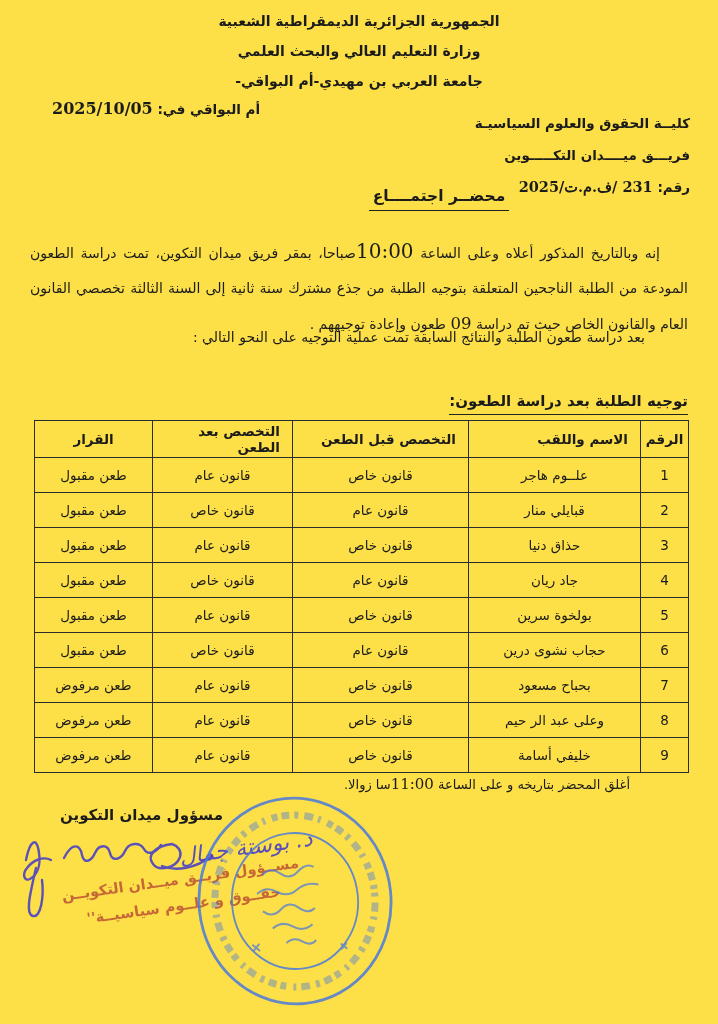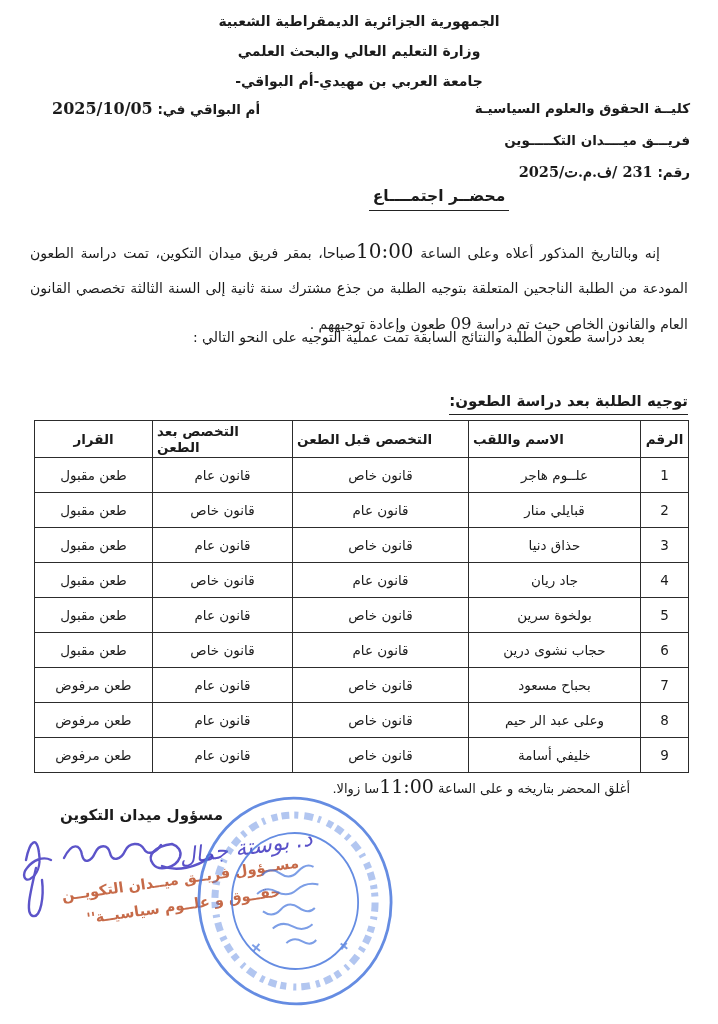--- a/index.html
+++ b/index.html
@@ -1,25 +1,25 @@
 <!DOCTYPE html>
 <html lang="ar"><head>
 <meta charset="utf-8">
 <style>
   html,body{margin:0;padding:0;background:#e9e9e7;}
   .page{
     position:relative; width:718px; height:1024px; margin:0 auto;
-    background:#ffffff; overflow:hidden;
+    background:#fde047; overflow:hidden;
     font-family:"DejaVu Sans", sans-serif; color:#1b1b1b; direction:rtl;
   }
   
   .doc-header{position:absolute; top:6px; left:0; right:0; text-align:center;
     font-weight:bold; font-size:14px; line-height:30px;}
   
-  .meta-right{position:absolute; top:92px; right:28px; text-align:right;
+  .meta-right{position:absolute; top:107px; right:28px; text-align:right;
     font-weight:bold; font-size:13.5px; line-height:32px;}
   .meta-left{position:absolute; top:99px; left:52px; font-weight:bold;
     font-size:13.5px; direction:rtl;}
   .num-serif{font-family:"DejaVu Serif", serif; font-weight:bold;text-align:center;}
   .date-value{font-size:16px;}
   .ref-value{font-size:14.5px;margin-left:37px;}
   
   .doc-title{position:absolute; top:186px; left:4px; right:0; text-align:center;}
   .doc-title .t{display:inline-block; transform:translateX(78px);
     font-weight:bold; font-size:15.5px; border-bottom:1.6px solid #222;
@@ -32,24 +32,24 @@
   .followup{position:absolute; top:329px; right:73px; font-size:14px;}
   .subtitle{position:absolute; top:364px; right:30px; font-weight:bold;
     font-size:15px; border-bottom:1.6px solid #222; padding-bottom:4px;margin-top:28px;}
   
   table.appeals{position:absolute; top:420px; right:29px; width:654px;
     border-collapse:collapse; direction:rtl; table-layout:fixed;}
   table.appeals th, table.appeals td{
     border:1.7px solid #2c2c2c; height:34px; text-align:center;
     font-size:13.5px; padding:0 4px; font-weight:normal; overflow:hidden;}
   table.appeals th{font-weight:bold; height:36px;}
-  table.appeals th.al-r{text-align:left; padding-right:12px;}
+  table.appeals th.al-r{text-align:right; padding-right:12px;}
   
   .closing{position:absolute; top:775px; right:88px; font-size:13px;}
-  .closing .big-time{font-size:19px;}
+  .closing .big-time{font-size:15px;}
   
   .sig-role{position:absolute; top:806px; left:60px; font-weight:bold; font-size:15px;}
   .sig-scribble{position:absolute; top:818px; left:12px; width:215px; height:110px;}
   .sig-name{position:absolute; top:836px; left:163px; width:150px;
     color:#4b42c4; font-size:22px; font-style:italic;
     transform:rotate(-8deg); white-space:nowrap; opacity:.92;}
   .stamp-text{position:absolute; top:866px; left:46px; width:272px;
     transform:rotate(-8deg); color:#c05a35; font-weight:bold; font-size:14.5px;
     line-height:26px; text-align:center; letter-spacing:.5px; opacity:.9;}
   .round-stamp{position:absolute; top:790px; left:190px; width:210px;

